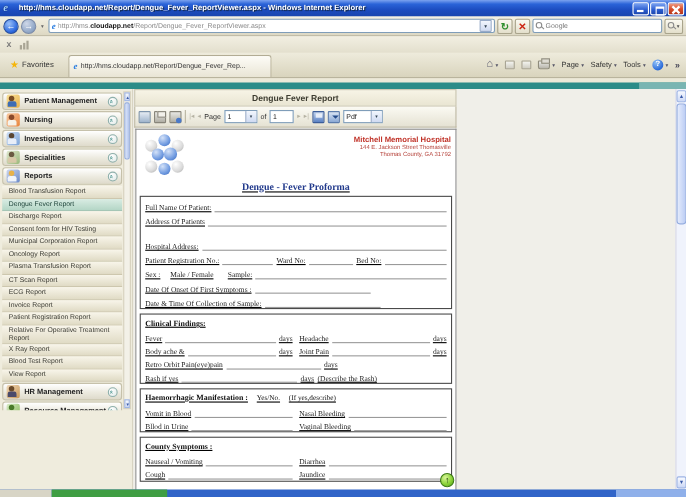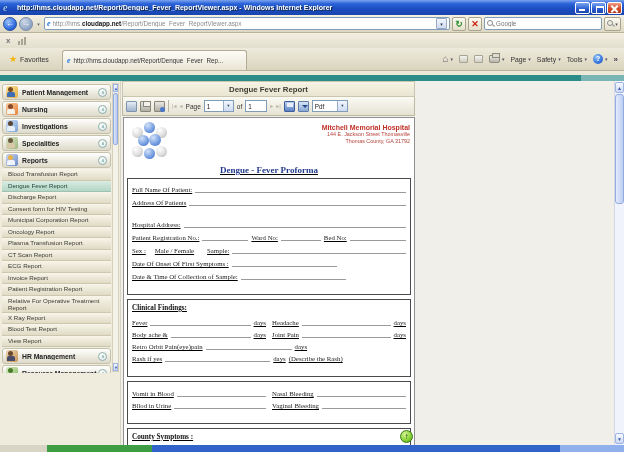--- a/index.html
+++ b/index.html
@@ -155,21 +155,21 @@
     border:1px solid #8f8f8f; border-bottom:none; overflow:hidden; font-family:"Liberation Serif",serif;text-decoration:underline; }
   .hosp { position:relative; height:47px; padding-top:3px; }
   .logo { position:absolute; left:7px; top:4px; width:38px; height:38px; }
   .logo i { position:absolute; border-radius:50%; }
   .logo .b { background:radial-gradient(circle at 35% 30%,#d4e2f8,#6f9ae0 60%,#3a66b8); }
   .logo .s { background:radial-gradient(circle at 35% 30%,#ffffff,#d9d9d9 60%,#a5a5a5); }
   .hinfo { position:absolute; right:4px; top:6px; text-align:right; }
   .hname { color:#c03228; font-size:7px; font-weight:bold; font-family:"Liberation Sans",sans-serif; }
   .haddr { color:#b5423a; font-size:5.4px; font-family:"Liberation Sans",sans-serif; line-height:7px; }
   .ftitle { text-align:center; font-size:9px; font-weight:bold; color:#223a8c; height:13px; }
-  .box { margin:0 3px; border:1px solid #4a4a4a; padding:4px 4px 14px 4px; background:#fff; }
+  .box { margin:0 3px; border:1px solid #4a4a4a; padding:4px 4px 0 4px; background:#fff; }
   .box + .box { margin-top:4px; }
   .bhead { font-size:7.2px; font-weight:bold; color:#111; height:10px; margin-bottom:1px; display:flex; gap:8px; align-items:baseline; }
   .bhead .sub { font-weight:normal; font-size:6.6px; }
   .frow { display:flex; align-items:flex-end; height:10px; margin-bottom:3px; gap:3px; }
   .frow.gap { margin-bottom:12px; }
   .flbl { font-size:6.8px; color:#1e1e1e; white-space:nowrap; }
   .ln { flex:1; border-bottom:1px solid #9a9a9a; height:8px; }
   .ln.w86 { flex:0 0 86px; } .ln.w105 { flex:0 0 105px; } .ln.w46 { flex:0 0 46px; } .ln.w40 { flex:0 0 40px; }
   .spacer { flex:1; }
   .crow { display:flex; align-items:flex-end; height:11px; margin-bottom:1px; gap:6px; }
@@ -471,20 +471,25 @@
             <span class="ccell">
                 <span class="flbl">Rash if yes</span>
                 <span class="ln w105"></span>
                 <span class="days">days</span>
                 <span class="days">(Describe the Rash)</span>
               </span>
           </div>
         </div>
 
         <div class="box">
+          <div class="bhead">
+            <span>Haemorrhagic Manifestation :</span>
+            <span class="sub">Yes/No.</span>
+            <span class="sub">(If yes,describe)</span>
+          </div>
           <div class="crow">
             <span class="ccell">
                 <span class="flbl">Vomit in Blood</span>
                 <span class="ln"></span>
               </span>
             <span class="ccell">
                 <span class="flbl">Nasal Bleeding</span>
                 <span class="ln"></span>
               </span>
           </div>

